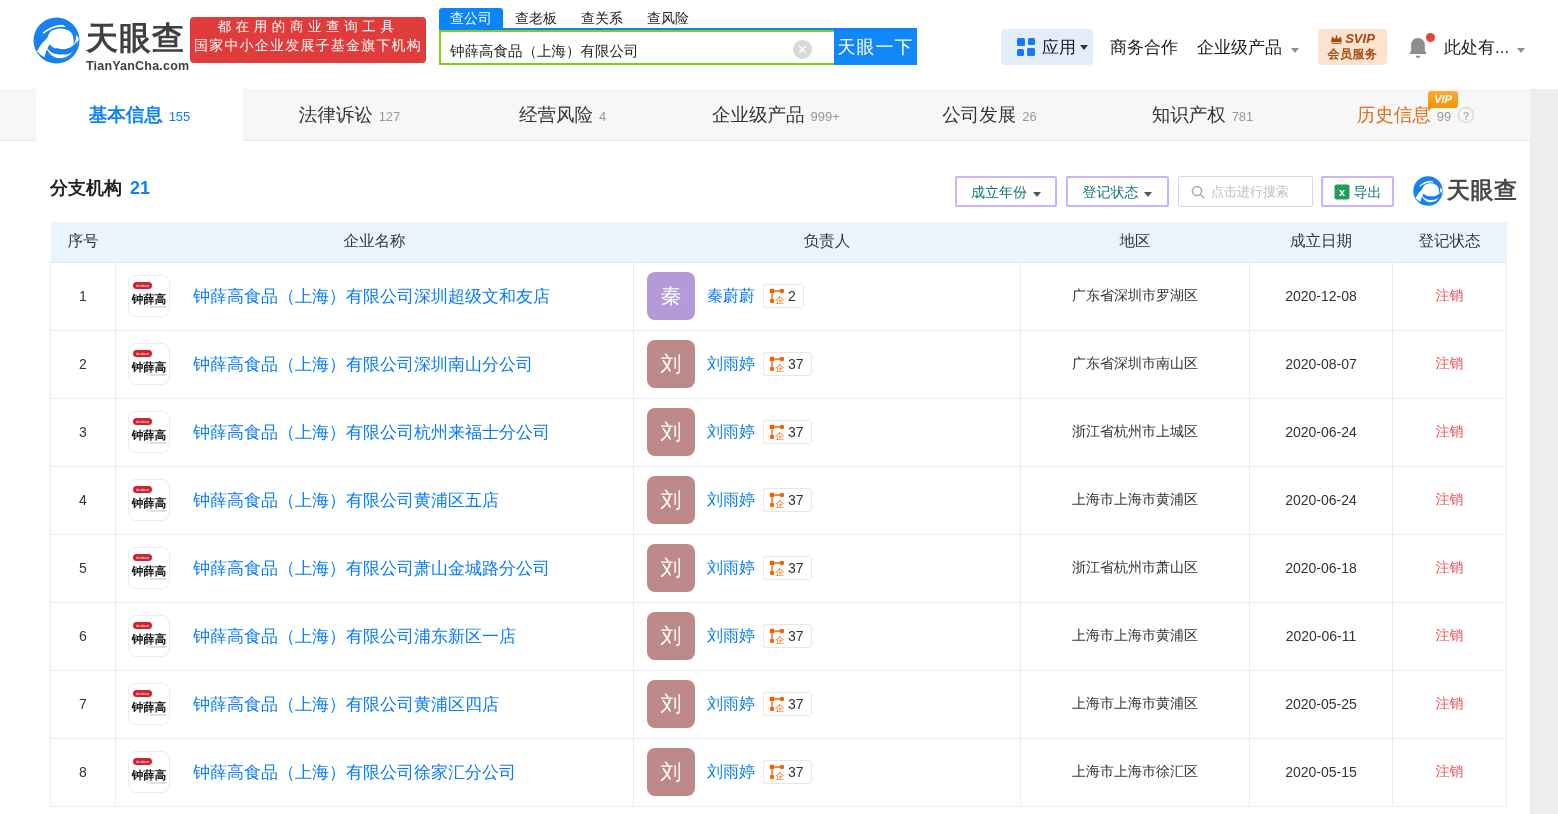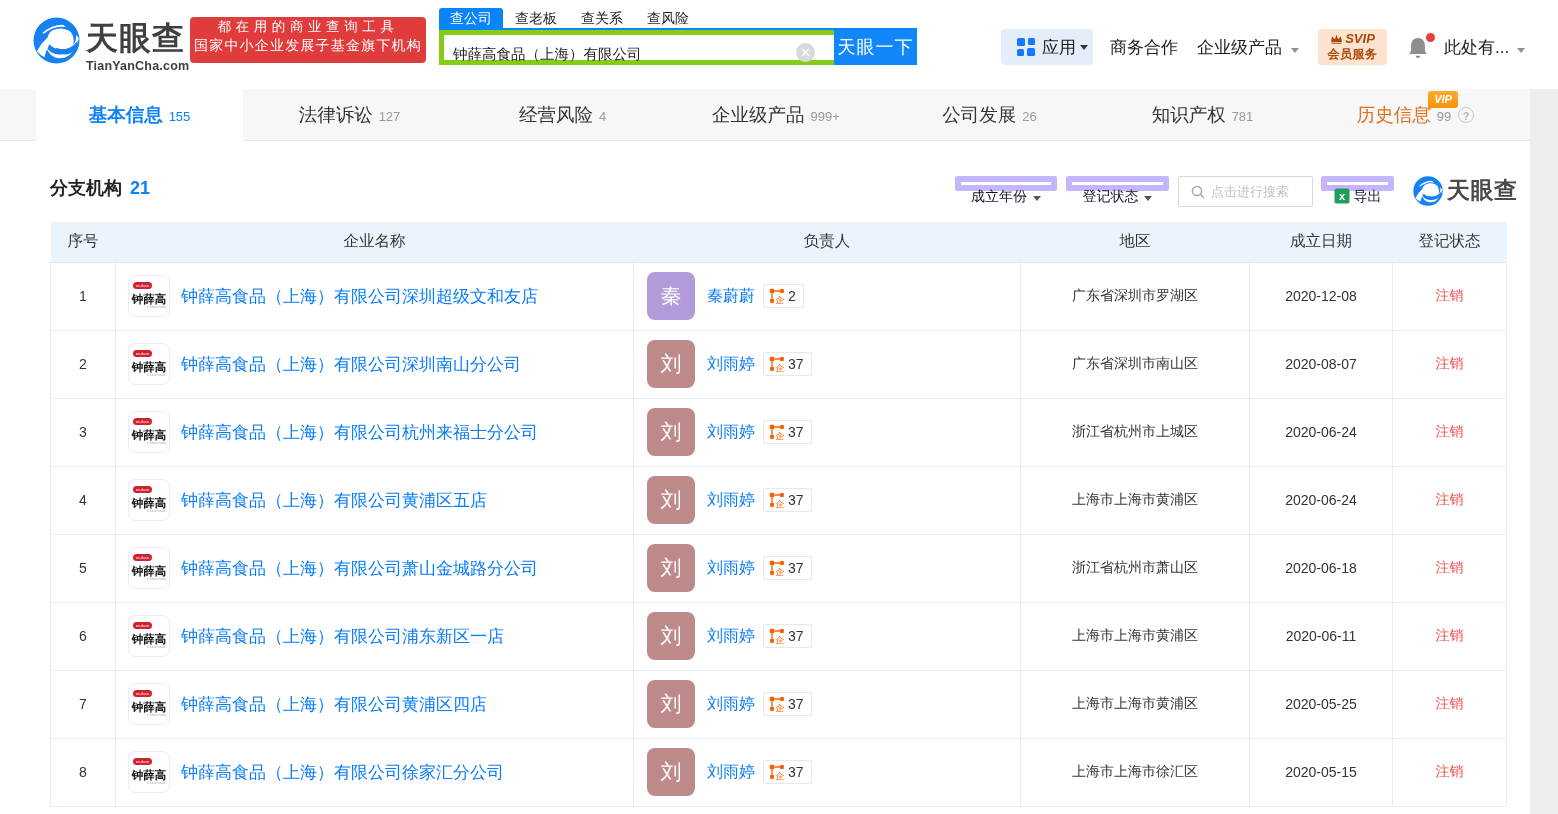--- a/index.html
+++ b/index.html
@@ -11,21 +11,21 @@
 #logoTxt{position:absolute;left:86px;top:21px;width:160px;white-space:nowrap;}
 #logoTxt .cn{font-size:32px;font-weight:bold;color:#404040;letter-spacing:1px;line-height:34px;}
 #logoTxt .en{font-size:12.5px;font-weight:bold;color:#404040;letter-spacing:.2px;margin-top:4px;}
 #redbadge{position:absolute;left:190px;top:17px;width:236px;height:46px;background:#e13c3c;border-radius:4px;color:#fff;text-align:center;padding-top:0;}
 #redbadge .l1{font-size:13.5px;letter-spacing:4.6px;line-height:19px;}
 #redbadge .l2{font-size:14px;letter-spacing:1.2px;line-height:19px;}
 
 #stabs{position:absolute;left:439px;top:8px;width:478px;height:22px;border-bottom:2px solid #0984f9;}
 #stabs .t{display:inline-block;font-size:14px;color:#222;margin-right:24px;vertical-align:top;line-height:20px;}
 #stabs .t.on{background:#0984f9;color:#fff;border-radius:3px 3px 0 0;padding:0 11px;line-height:20px;margin-right:12px;}
-#sinput{position:absolute;left:439px;top:30px;width:444px;height:35px;border:5px solid #84cc16;background:#fff;}
+#sinput{position:absolute;left:439px;top:30px;width:444px;height:35px;border:2px solid #84cc16;background:#fff;}
 #sinput .q{position:absolute;left:9px;top:10px;font-size:14.5px;color:#222;}
 #sclear{position:absolute;left:352px;top:8px;width:19px;height:19px;border-radius:50%;background:#d9d9d9;color:#fff;font-size:13px;line-height:19px;text-align:center;}
 #sbtn{position:absolute;left:834px;top:30px;width:83px;height:35px;background:#1287fa;color:#fff;font-size:18px;text-align:center;line-height:35px;letter-spacing:1px;}
 
 #appPill{position:absolute;left:1001px;top:29px;width:92px;height:36px;background:#e4eefb;border-radius:4px;}
 #appPill .gi{position:absolute;left:15px;top:8px;}
 #appPill .tx{position:absolute;left:41px;top:7px;font-size:17px;color:#1b1b1b;}
 #appPill .cr{position:absolute;left:74px;top:16px;}
 .hlink{position:absolute;top:36px;font-size:17px;color:#1b1b1b;}
 .caret{display:inline-block;width:0;height:0;border-left:4.5px solid transparent;border-right:4.5px solid transparent;border-top:5.5px solid #8f8f8f;}
@@ -44,34 +44,34 @@
 #cell0 .cnt{color:#0b82f8;}
 #cell6 .name{color:#e0701b;}
 #vipTag{position:absolute;left:1428px;top:2px;width:30px;height:17px;background:linear-gradient(180deg,#ffaa2e,#f7920b);border-radius:3px 3px 3px 0;color:#fff;font-size:11px;font-weight:bold;font-style:italic;line-height:17px;text-align:center;}
 #vipTag:after{content:"";position:absolute;left:0;bottom:-3px;border-left:5px solid #f7920b;border-bottom:4px solid transparent;}
 #qmark{display:inline-block;width:16px;height:16px;border:1.5px solid #c2ccd3;border-radius:50%;color:#aab4bc;font-size:11px;line-height:16px;text-align:center;vertical-align:1px;margin-left:7px;font-weight:bold;}
 
 #content{position:absolute;left:0;top:142px;width:1530px;height:672px;background:#fff;}
 #gutter{position:absolute;left:1530px;top:89px;width:28px;height:725px;background:#ededed;}
 #secTitle{position:absolute;left:50px;top:34px;font-size:18px;font-weight:bold;color:#222;}
 #secTitle b{color:#0b82f8;margin-left:8px;}
-.fbtn{position:absolute;top:34px;height:15px;border:6px solid #c4b5fd;border-radius:2px;background:#fff;font-size:14px;color:#0f172a;text-align:center;line-height:29px;}
+.fbtn{position:absolute;top:34px;height:31px;border:2px solid #c4b5fd;border-radius:2px;background:#fff;font-size:14px;color:#0f766e;text-align:center;line-height:29px;}
 #fsearch{position:absolute;left:1178px;top:34px;width:135px;height:31px;border:1px solid #d9d9d9;border-radius:2px;background:#fff;color:#bfbfbf;font-size:13px;line-height:29px;padding-left:32px;}
 #tycSmall{position:absolute;left:1413px;top:33px;white-space:nowrap;}
 
 #tbl{position:absolute;left:50px;top:80px;width:1456px;border-collapse:collapse;table-layout:fixed;}
 #tbl th{background:#eaf4fc;height:40px;font-size:15.5px;font-weight:normal;color:#333;border:0;border-bottom:1px solid #ddeaf5;}
 #tbl td{height:68px;border:1px solid #e3eef8;font-size:14px;color:#333;text-align:center;vertical-align:middle;background:#fff;}
 #tbl td.nm{text-align:left;padding-left:12px;}
 #tbl td.pr{text-align:left;padding-left:13px;}
 .clogo{display:inline-block;width:42px;height:42px;border:1px solid #ececec;border-radius:8px;vertical-align:middle;background:#fff;position:relative;overflow:hidden;}
 .clogo .pill{position:absolute;left:4px;top:6px;width:19px;height:7px;background:#cf2330;border-radius:3.5px;color:#fff;font-size:4px;line-height:7px;text-align:center;letter-spacing:.3px;}
 .clogo .zh{position:absolute;left:0;top:16px;width:100%;text-align:center;font-size:11.5px;font-weight:bold;color:#111;}
 .clogo .en{position:absolute;right:3px;top:29px;font-size:3.5px;color:#aaa;}
-.cname{display:inline-block;vertical-align:middle;margin-left:11px;font-size:17px;color:#0a7cf8;}
+.cname{display:inline-block;vertical-align:middle;margin-left:23px;font-size:17px;color:#0a7cf8;}
 .avatar{display:inline-block;width:48px;height:48px;border-radius:8px;color:#fff;font-size:21px;text-align:center;line-height:48px;vertical-align:middle;}
 .av-p{background:#b29bd8;}
 .av-r{background:#bd8989;}
 .pname{display:inline-block;vertical-align:middle;margin-left:12px;font-size:16px;color:#0a7cf8;}
 .rbadge{display:inline-block;vertical-align:middle;margin-left:8px;height:24px;border:1px solid #e8e8e8;border-radius:3px;padding:0 7px 0 5px;line-height:22px;font-size:14px;color:#333;background:#fff;white-space:nowrap;}
 .rbadge svg{vertical-align:-3px;margin-right:3px;}
 #tbl td.red{color:#f84d4d;}
 </style>
 </head>
 <body>

